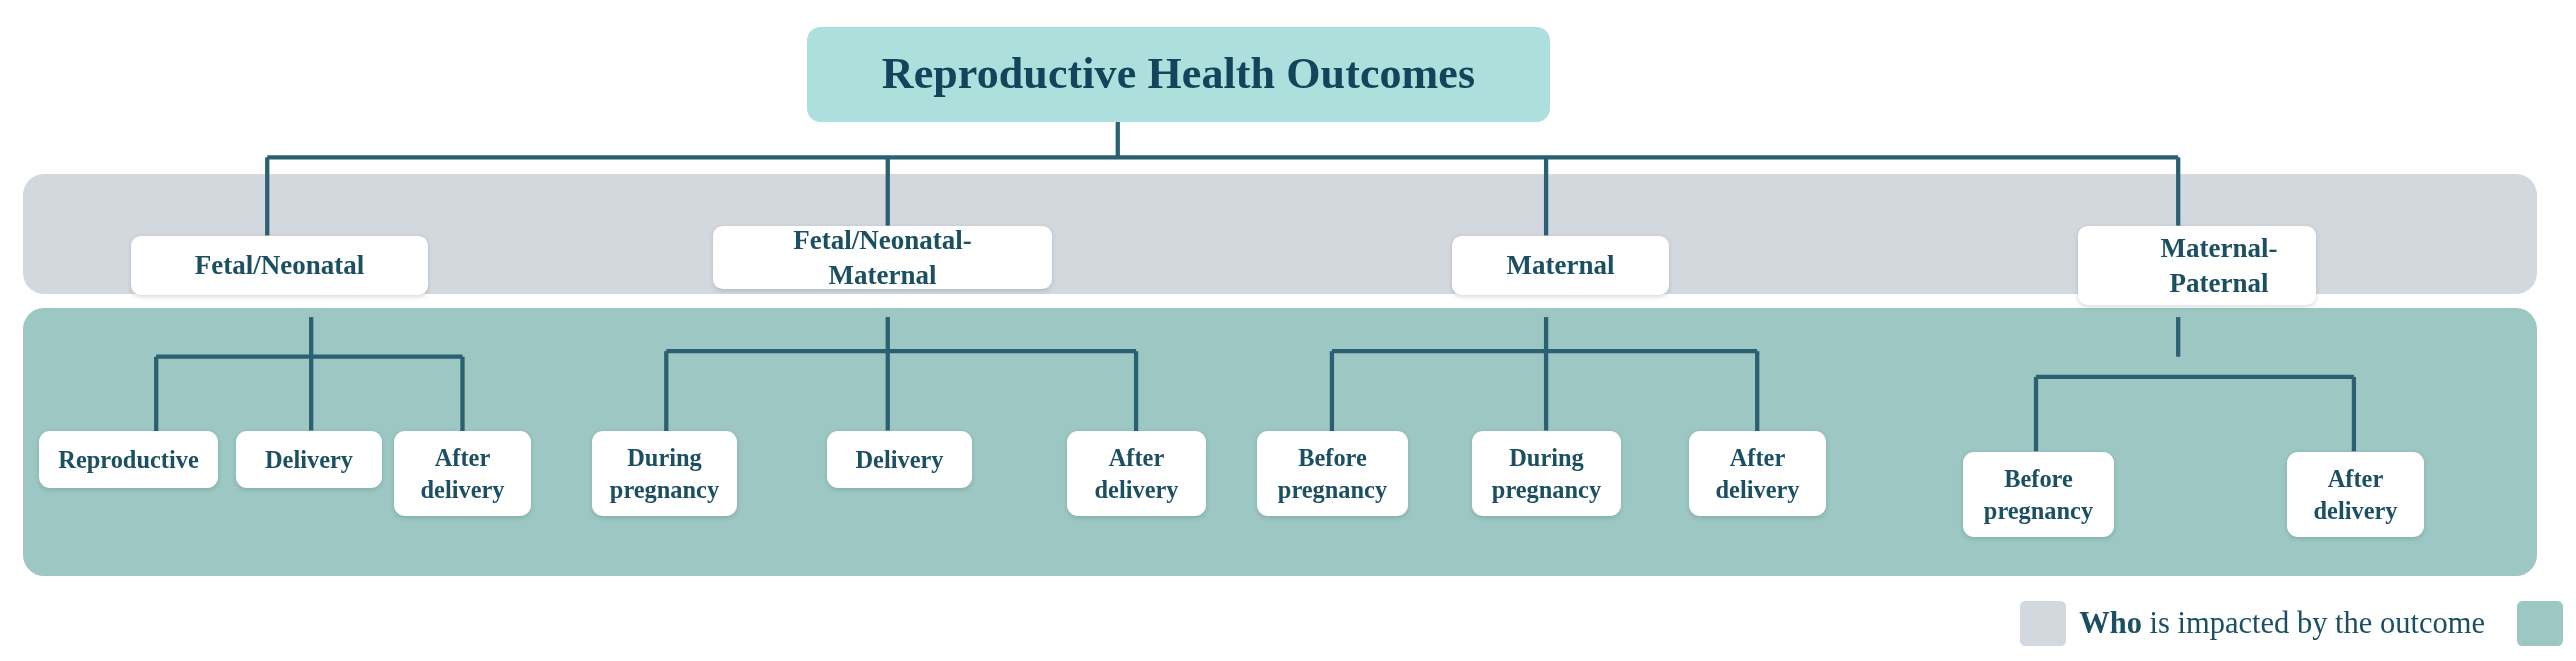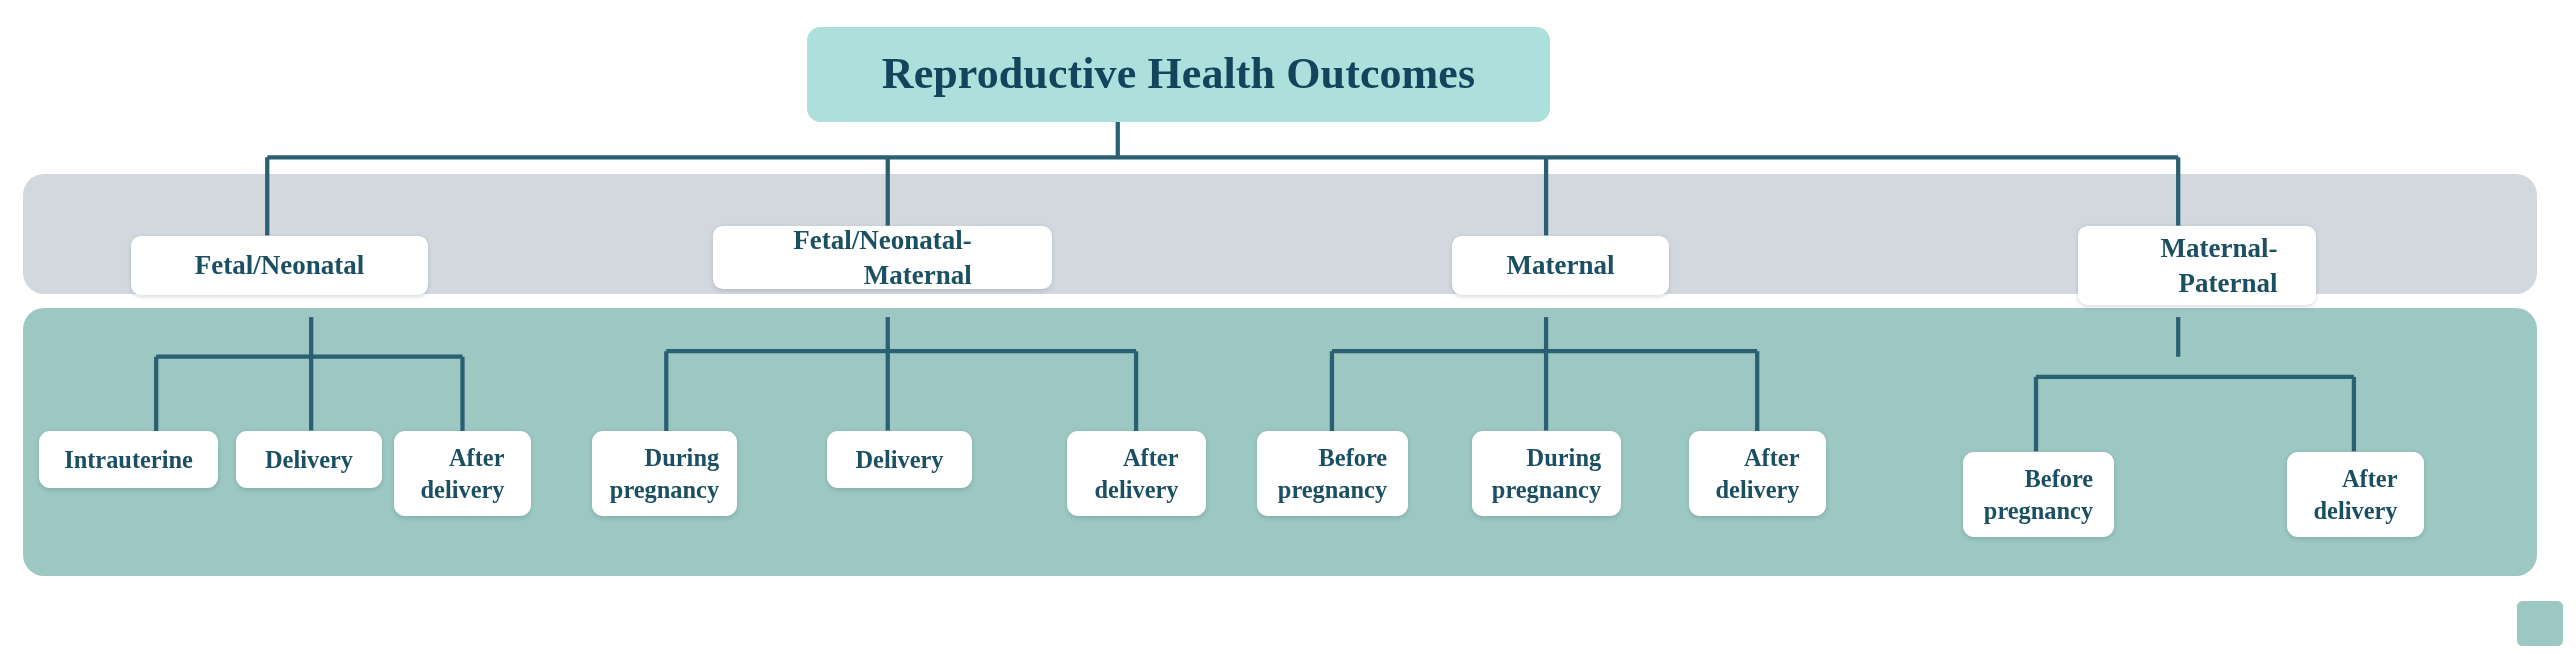--- a/index.html
+++ b/index.html
@@ -18,21 +18,21 @@
   #band-when{left:22.6px;top:308px;width:2514px;height:268px;background:#9cc7c2;}
 
   
   #wires{position:absolute;left:0;top:0;width:2576px;height:661px;}
 
   
   .node{
     position:absolute;
     box-sizing:border-box;
     display:flex;align-items:center;justify-content:center;
-    text-align:right;
+    text-align:center;
     color:#1b4f62;
     font-weight:bold;
     line-height:1.28;
     border-radius:8.5px;
     background:#ffffff;
     box-shadow:0 1.8px 4.3px rgba(40,60,70,0.18);
   }
   #root-node{
     left:807px;top:27px;width:743px;height:95px;
     background:#ade0dc;
@@ -110,21 +110,21 @@
   <div class="node" id="root-node" style="background: rgb(173, 224, 220);">Reproductive Health Outcomes</div>
 
   <div class="node lvl2" style="left:131px;top:236px;width:297px;height:59px;">Fetal/Neonatal</div>
 
   <div class="node lvl2" style="left:713px;top:226px;width:339px;height:63px;">Fetal/Neonatal-<br>Maternal</div>
 
   <div class="node lvl2" style="left:1452px;top:236px;width:217px;height:59px;">Maternal</div>
 
   <div class="node lvl2" style="left:2078px;top:226px;width:238px;height:79px;padding-left:44px;">Maternal-<br>Paternal</div>
 
-  <div class="node lvl3" style="left:39px;top:431px;width:179px;height:57px;">Intrauterine</div>
+  <div class="node lvl3" style="left:39px;top:431px;width:179px;height:57px;">Reproductive</div>
 
   <div class="node lvl3" style="left:236px;top:431px;width:146px;height:57px;">Delivery</div>
 
   <div class="node lvl3" style="left:394px;top:431px;width:137px;height:85px;">After<br>delivery</div>
 
   <div class="node lvl3" style="left:592px;top:431px;width:145px;height:85px;">During<br>pregnancy</div>
 
   <div class="node lvl3" style="left:827px;top:431px;width:145px;height:57px;">Delivery</div>
 
   <div class="node lvl3" style="left:1067px;top:431px;width:139px;height:85px;">After<br>delivery</div>
@@ -134,20 +134,24 @@
   <div class="node lvl3" style="left:1472px;top:431px;width:149px;height:85px;">During<br>pregnancy</div>
 
   <div class="node lvl3" style="left:1689px;top:431px;width:137px;height:85px;">After<br>delivery</div>
 
   <div class="node lvl3" style="left:1963px;top:452px;width:151px;height:85px;">Before<br>pregnancy</div>
 
   <div class="node lvl3" style="left:2287px;top:452px;width:137px;height:85px;">After<br>delivery</div>
 
   <div id="legend">
 
+    <div class="legend-item">
+      <span class="swatch" style="background: rgb(211, 216, 222);"></span>
+      <span class="legend-text"><b>Who</b><span class="rest"> is impacted by the outcome</span></span>
+    </div>
 
     <div class="legend-item">
       <span class="swatch" style="background: rgb(156, 199, 194);"></span>
     </div>
 
   </div>
 
 </div>
 
 

